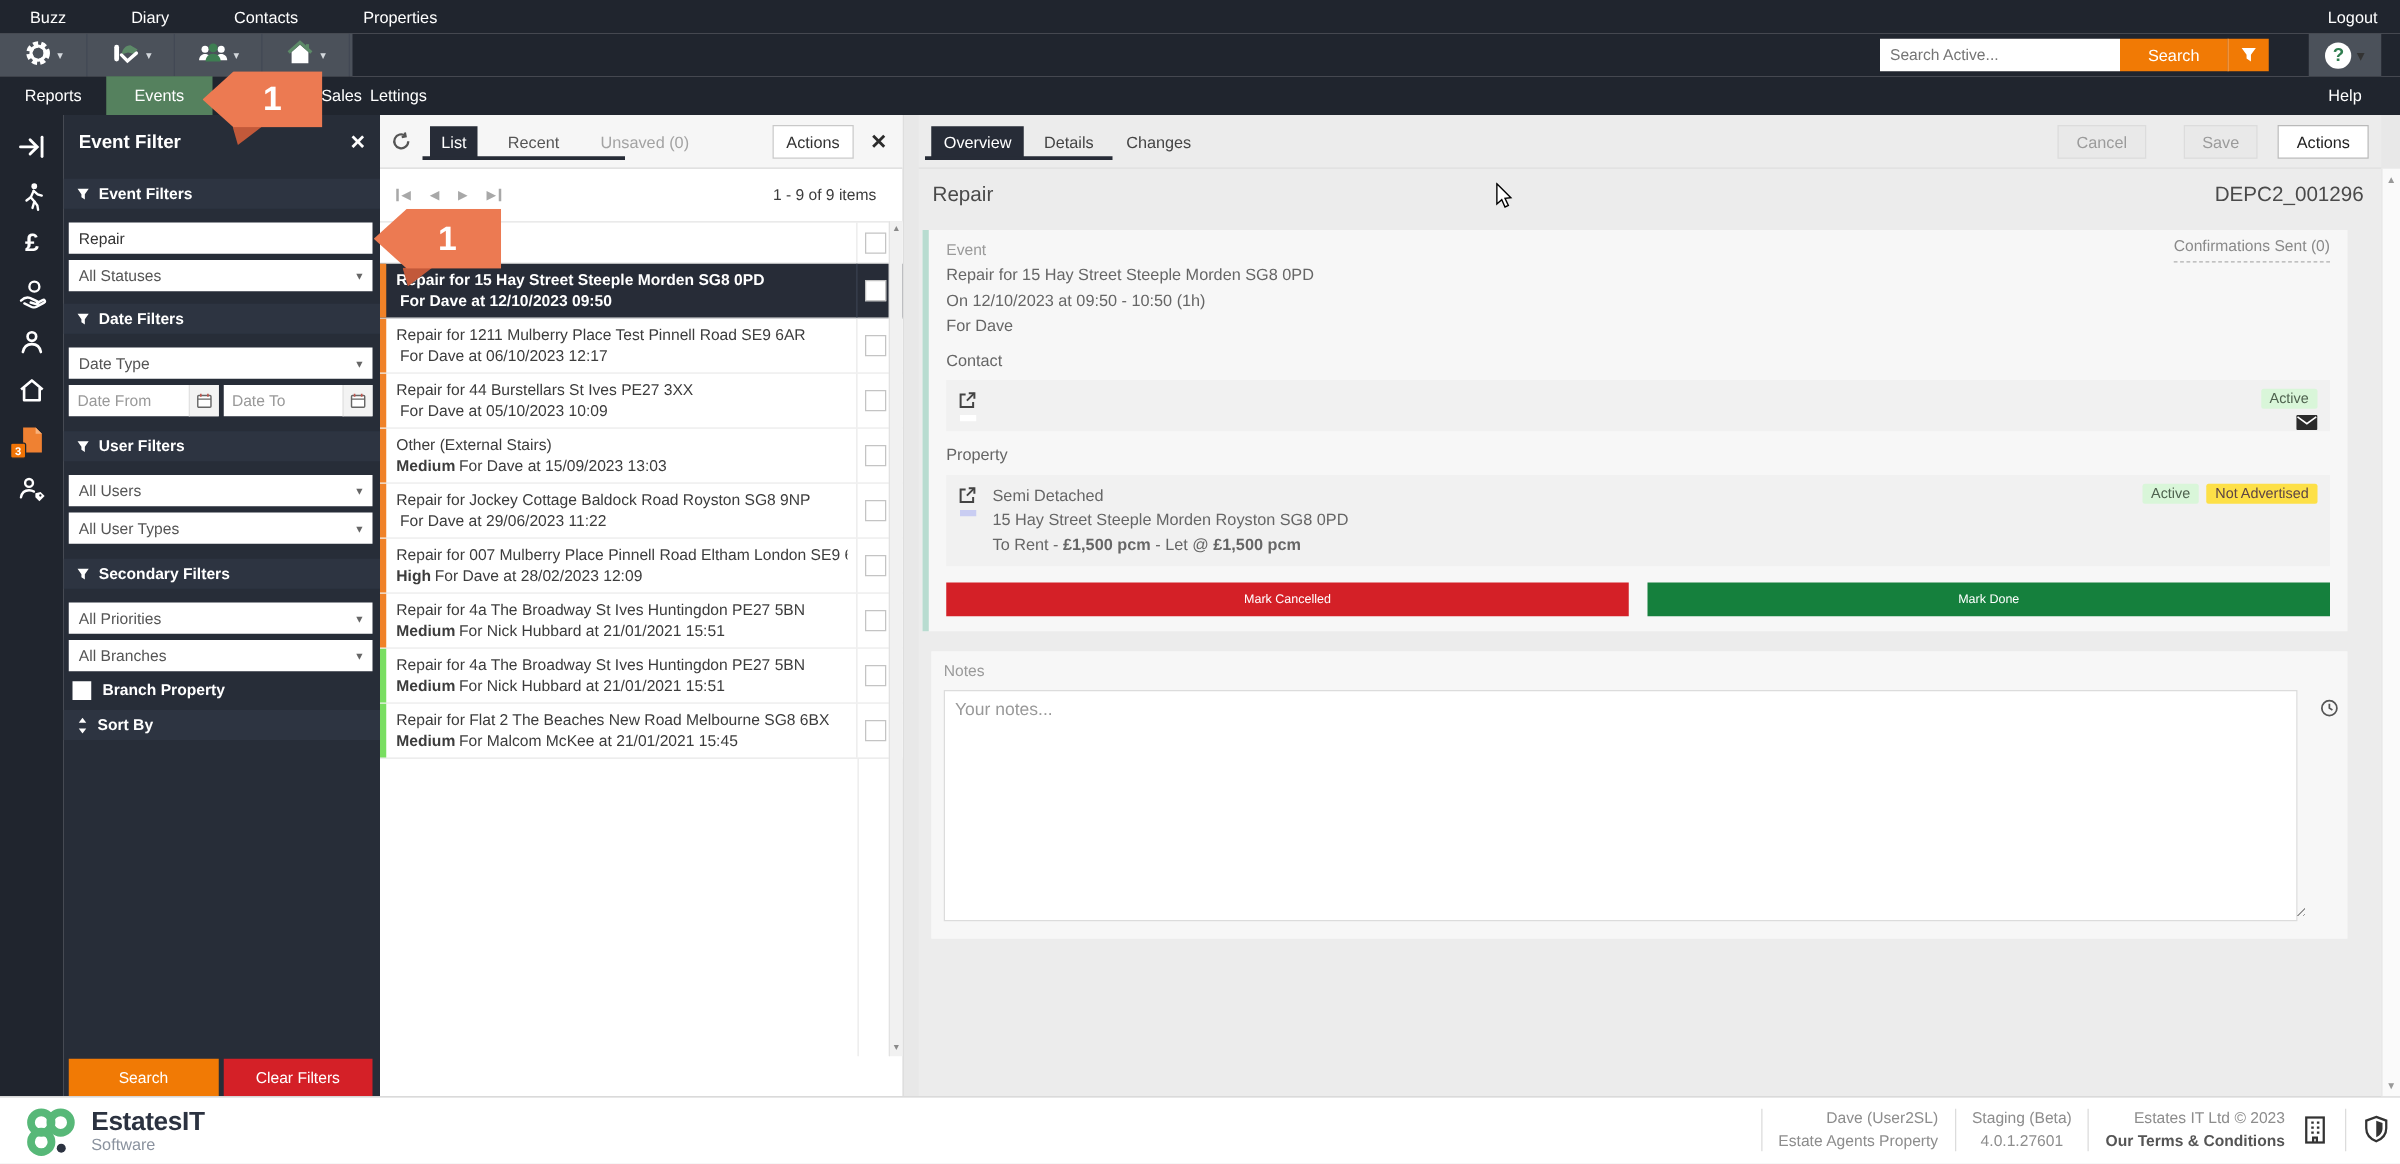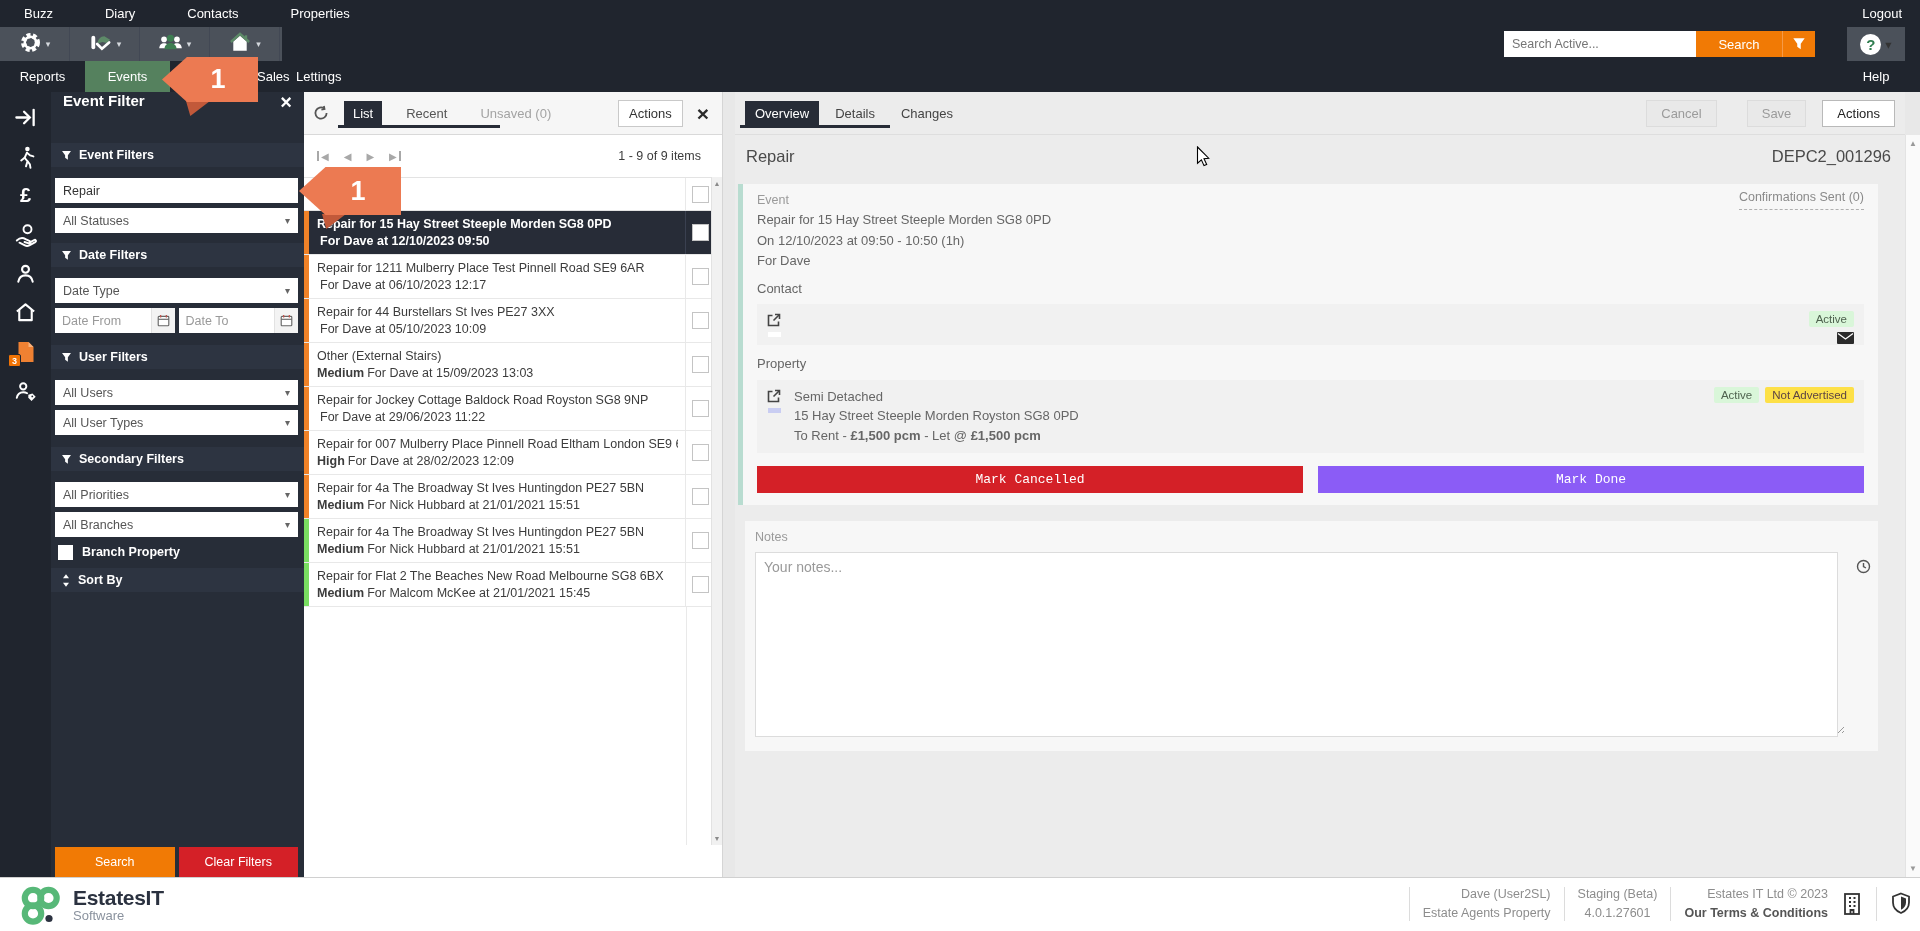--- a/index.html
+++ b/index.html
@@ -39,21 +39,21 @@
   .content{position:absolute;top:92px;left:0;right:0;height:785px;background:#e8e8e8}
 
   
   .rail{position:absolute;left:0;top:0;width:51px;height:100%;background:#20252e;display:flex;flex-direction:column;align-items:center;padding-top:12px;gap:12px}
   .ric{width:27px;height:27px;display:flex;align-items:center;justify-content:center;position:relative;cursor:pointer}
   .ric .pound{color:#fff;font-size:20px;font-weight:bold}
   .rbadge{position:absolute;left:-4px;bottom:-2px;width:13px;height:13px;background:#f07305;border:1px solid #20252e;color:#fff;font-size:9px;font-weight:bold;display:flex;align-items:center;justify-content:center;border-radius:2px}
 
   
   .fpanel{position:absolute;left:51px;top:0;width:253px;height:100%;background:#272d38;color:#fff}
-  .fp-head{height:43px;display:flex;align-items:flex-start;padding:0 12px;font-size:15px;font-weight:700}
+  .fp-head{height:43px;display:flex;align-items:center;padding:0 12px;font-size:15px;font-weight:700}
   .fp-head .ttl{flex:1}
   .fp-x{font-size:20px;font-weight:bold;cursor:pointer;line-height:1}
   .fsec{height:24px;background:#2d3441;display:flex;align-items:center;gap:7px;padding:0 10px;font-weight:700;font-size:12.5px}
   .m8{margin-top:8px}.m10{margin-top:10px}.m11{margin-top:11px}.m12{margin-top:12px}.m5{margin-top:5px}
   .finput,.fselect{margin-left:4px;margin-right:6px;height:25px;background:#fff;color:#333;display:flex;align-items:center;padding:0 8px;font-size:12.5px}
   .fselect{color:#555;cursor:pointer}
   .fselect .caret{margin-left:auto;color:#666;font-size:10px}
   .fdaterow{display:flex;gap:4px;margin:5px 6px 0 4px}
   .fdate{flex:1;height:25px;background:#fff;display:flex;align-items:center;padding:0 0 0 7px;color:#999;cursor:text}
   .fdate .cal{margin-left:auto;width:24px;height:25px;display:flex;align-items:center;justify-content:center;background:#f3f3f3;border-left:1px solid #e2e2e2;cursor:pointer}
@@ -121,23 +121,23 @@
   .chip{width:13px;height:5px;background:#fff}
   .chip.lav{background:#c9cdf2}
   .dsub .lines div{font-size:13px;color:#666;line-height:19.5px}
   .rcol{position:absolute;right:10px;top:7px;display:flex;flex-direction:column;align-items:flex-end;gap:5px}
   .rcol.row{flex-direction:row;align-items:flex-start;gap:6px}
   .badge{font-size:11.5px;padding:2px 7px;border-radius:2px;white-space:nowrap}
   .bg-a{background:#d9f6d9;color:#4f624f}
   .bg-n{background:#fde047;color:#5d4444}
   .reddate{color:#e23b2e}
   .dbtns{display:flex;gap:15px;margin-top:13px}
-  .dbtns button{flex:1;height:27px;border:none;color:#fff;font-size:13px;font-family:Liberation Mono, monospace;cursor:pointer}
+  .dbtns button{flex:1;height:27px;border:none;color:#fff;font-size:10px;font-family:Liberation Sans, sans-serif;cursor:pointer}
   .mark-c{background:#d42027}
-  .mark-d{background:#8b5cf6}
+  .mark-d{background:#15803d}
   .ncard{background:#f7f7f7;margin:16px 0 0 7px;padding:6px 10px 14px;position:relative}
   .ncard textarea{display:block;width:calc(100% - 30px);height:185px;border:1px solid #dcdcdc;margin-top:5px;padding:6px 8px;font-family:"Liberation Sans",sans-serif;font-size:14px;color:#333;resize:none;outline:none}
   .ncard textarea::placeholder{color:#999}
   .clockbtn{position:absolute;right:4px;top:34px;width:22px;height:26px;display:flex;align-items:flex-start;justify-content:center;padding-top:4px;cursor:pointer}
   .rsz{position:absolute;right:34px;bottom:18px;width:9px;height:9px;background:repeating-linear-gradient(135deg,transparent 0 2px,#999 2px 3px);clip-path:polygon(100% 0,100% 100%,0 100%);cursor:nwse-resize}
 
   
   .pscroll{position:absolute;right:0;top:135px;width:15px;height:742px;background:#fafafa;border-left:1px solid #e3e3e3;z-index:5}
   .pscroll .up,.pscroll .dn{position:absolute;left:0;right:0;text-align:center;font-size:8px;color:#999;cursor:pointer}
   .pscroll .up{top:4px}.pscroll .dn{bottom:4px}

